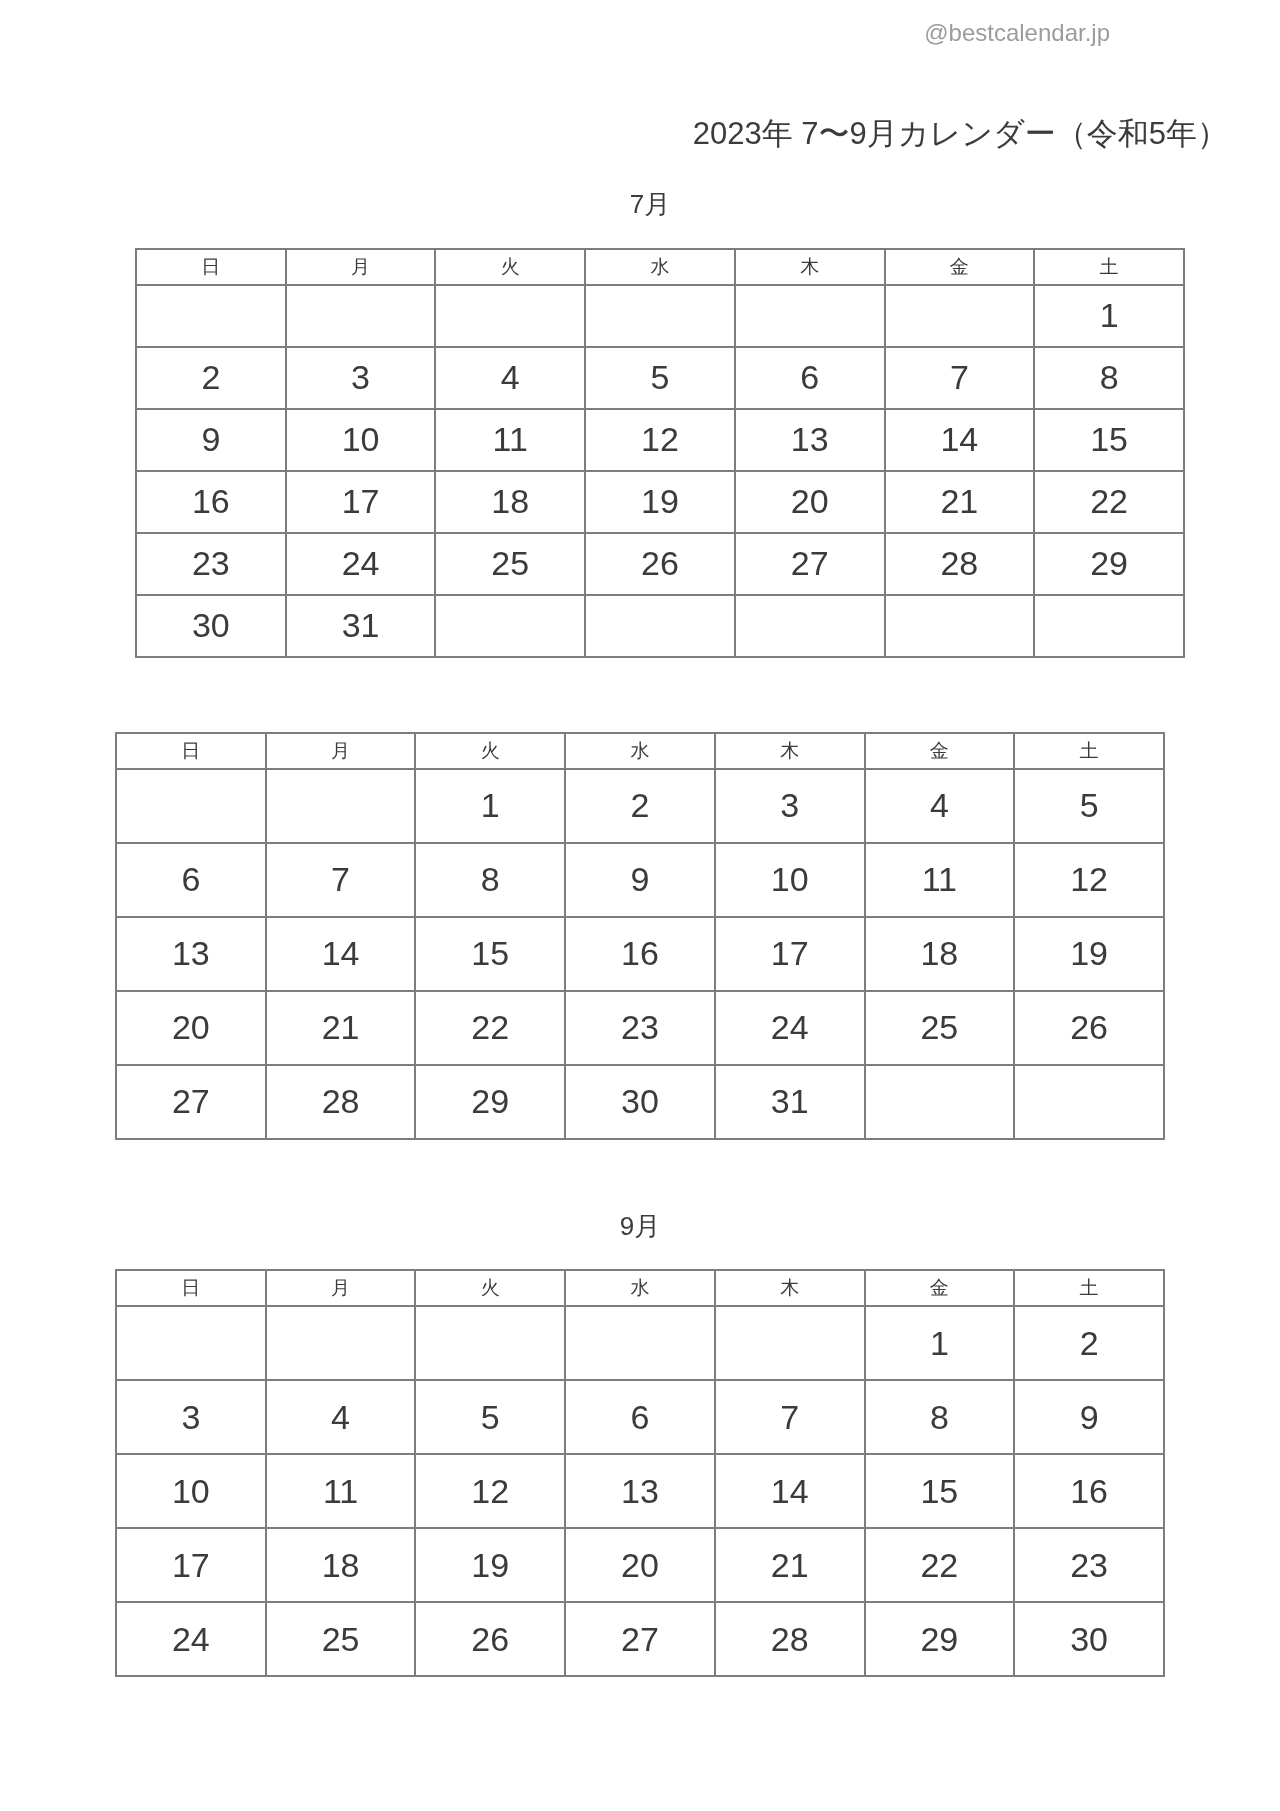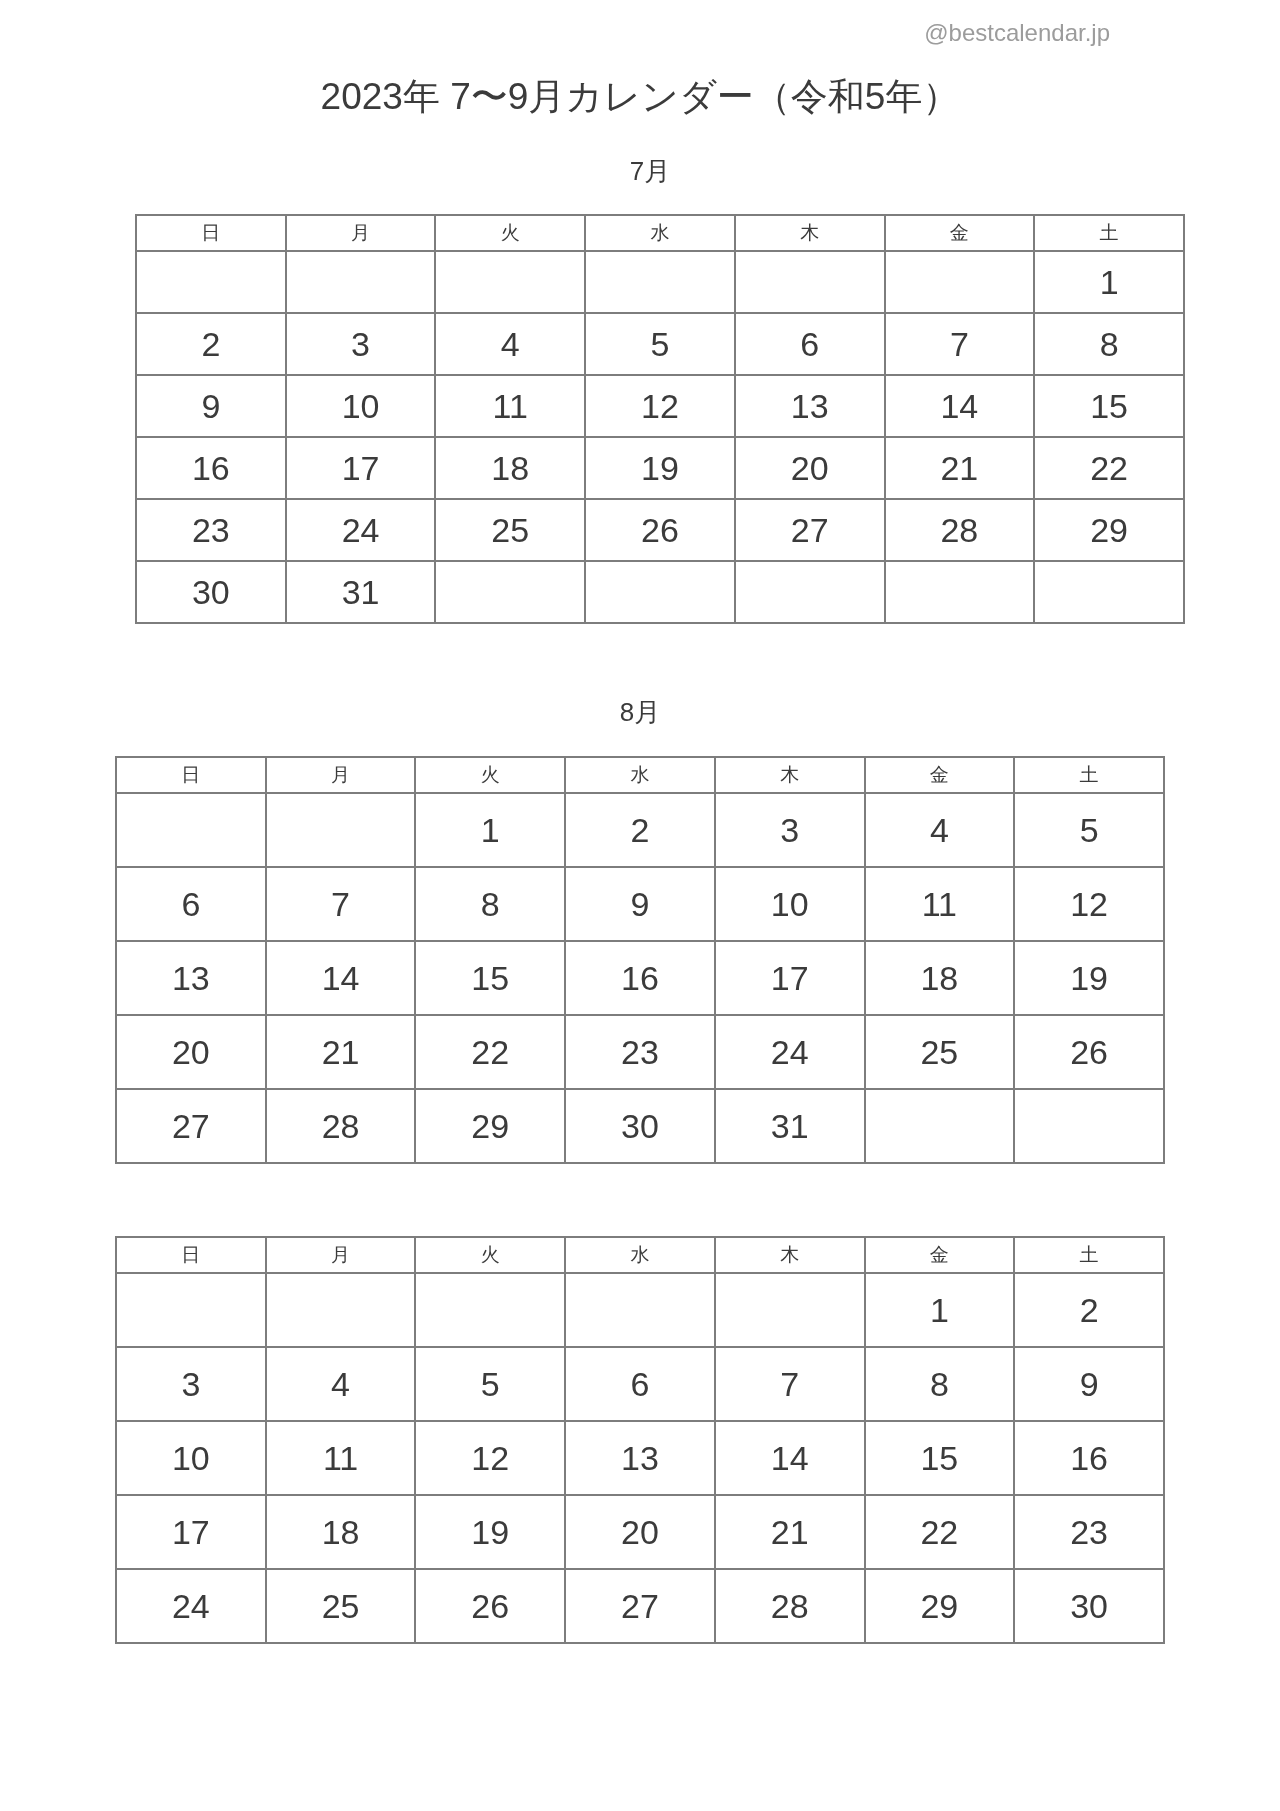--- a/index.html
+++ b/index.html
@@ -27,23 +27,23 @@
   .watermark{
     position:absolute;
     top:20px;
     right:118px;
     font-size:24px;
     line-height:1.1;
     color:var(--watermark);
   }
   .page-title{
     margin:0;
-    padding-top:76px;
-    text-align:center;
-    font-size:37px;
+    padding-top:116px;
+    text-align:right;
+    font-size:31px;
     font-weight:500;
     line-height:1.15;
     color:var(--ink);
   }
   .month{
     width:1050px;
     margin:0 auto;
   }
   .month-label{
     margin:0 0 28px 0;
@@ -163,21 +163,20 @@
             <td></td>
             <td></td>
             <td></td>
             <td></td>
           </tr>
         </tbody>
       </table>
   </section>
 
   <section class="month" id="month-1">
-    <h2 class="month-label">8月</h2>
     <table class="calendar">
         <thead>
           <tr>
             <th class="sun">日</th>
             <th>月</th>
             <th>火</th>
             <th>水</th>
             <th>木</th>
             <th>金</th>
             <th class="sat">土</th>
@@ -227,20 +226,21 @@
             <td>30</td>
             <td>31</td>
             <td></td>
             <td></td>
           </tr>
         </tbody>
       </table>
   </section>
 
   <section class="month" id="month-2">
+    <h2 class="month-label">9月</h2>
     <table class="calendar">
         <thead>
           <tr>
             <th class="sun">日</th>
             <th>月</th>
             <th>火</th>
             <th>水</th>
             <th>木</th>
             <th>金</th>
             <th class="sat">土</th>

